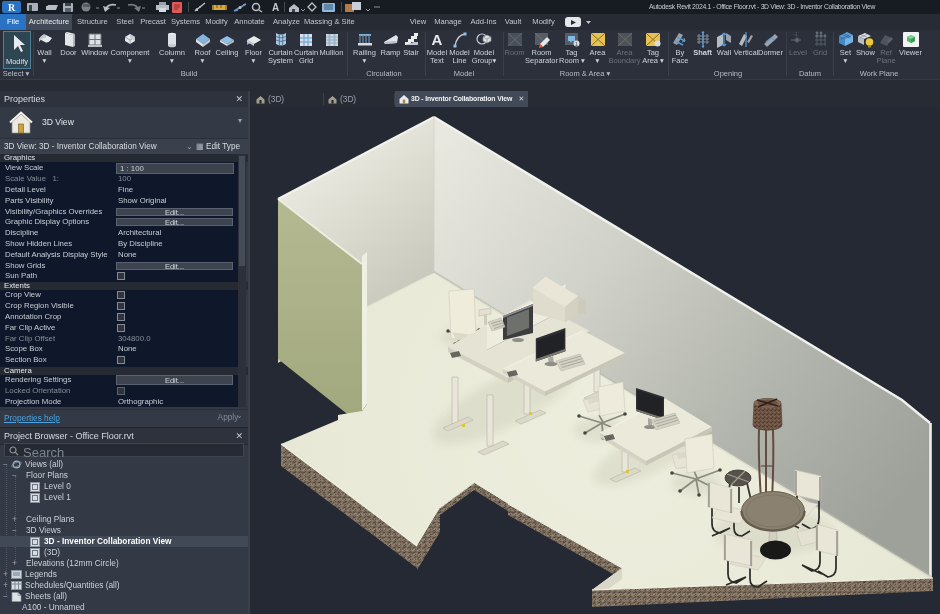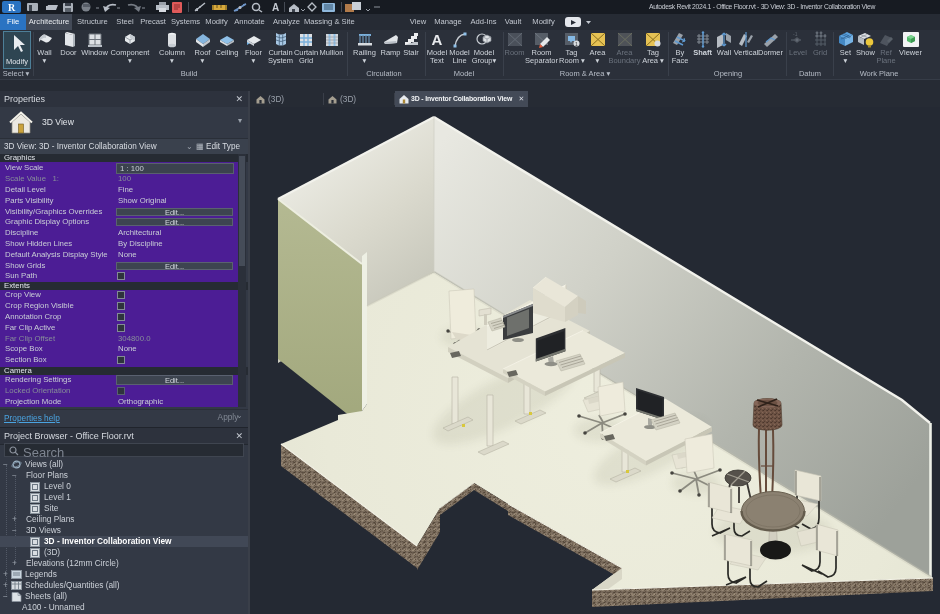--- a/index.html
+++ b/index.html
@@ -448,21 +448,21 @@
       </svg>
       <span style="position:absolute;left:42px;top:10px;font-size:8.6px;color:#e2e5ea;">3D View</span>
       <span style="position:absolute;right:6px;top:9px;font-size:8px;color:#9aa1ab;">▾</span>
     </div>
     <div class="abs" style="left:0;top:47px;width:248px;height:15px;background:#3a414d;border-top:1px solid #2a2f38;">
       <span style="position:absolute;left:4px;top:3px;font-size:8.2px;color:#d8dce2;">3D View: 3D - Inventor Collaboration View</span>
       <span style="position:absolute;left:186px;top:3px;font-size:8px;color:#9aa1ab;">⌄</span>
       <span style="position:absolute;left:196px;top:3px;font-size:8px;color:#b8bec6;">▦</span>
       <span style="position:absolute;left:206px;top:3px;font-size:8.2px;color:#d8dce2;">Edit Type</span>
     </div>
-    <div id="prows" class="abs" style="left:0;top:63px;width:238px;height:253px;background:#4c1d95;">
+    <div id="prows" class="abs" style="left:0;top:63px;width:238px;height:253px;background:#0f172a;">
       <div class="psect" style="top:0;"><span style="margin-left:4px;">Graphics</span><span style="position:absolute;right:4px;font-size:6px;color:#8a919c;">▲</span></div>
       <div class="prow" style="top:9px;">
           <span class="lab">View Scale</span>
           <div style="position:absolute;left:116px;top:0px;width:116px;height:9px;background:#3b424e;border:1px solid #59606e;font-size:7.8px;line-height:9px;"><span style="margin-left:3px;">1 : 100</span></div>
         </div>
       <div class="prow" style="top:20px;">
           <span class="lab grayv">Scale Value&nbsp;&nbsp;&nbsp;1:</span>
           <span class="val grayv">100</span>
         </div>
       <div class="prow" style="top:31px;">
@@ -578,27 +578,20 @@
             <rect x="2.5" y="2.5" width="5" height="5" fill="none" stroke="#6b7682"></rect>
           </svg>
           <span style="position:absolute;left:44px;">Level 0</span>
         </div>
       <div class="trow" style="top:35px;">
           <svg width="10" height="10" style="position:absolute;left:30px;top:1px;">
             <rect x="0.5" y="0.5" width="9" height="9" fill="#d8dde2" stroke="#8a949e"></rect>
             <rect x="2.5" y="2.5" width="5" height="5" fill="none" stroke="#6b7682"></rect>
           </svg>
           <span style="position:absolute;left:44px;">Level 1</span>
-        </div>
-      <div class="trow" style="top:46px;">
-          <svg width="10" height="10" style="position:absolute;left:30px;top:1px;">
-            <rect x="0.5" y="0.5" width="9" height="9" fill="#d8dde2" stroke="#8a949e"></rect>
-            <rect x="2.5" y="2.5" width="5" height="5" fill="none" stroke="#6b7682"></rect>
-          </svg>
-          <span style="position:absolute;left:44px;">Site</span>
         </div>
       <div class="trow" style="top:57px;">
           <span style="position:absolute;left:12px;color:#9aa1ab;">+</span>
           <span style="position:absolute;left:26px;">Ceiling Plans</span>
         </div>
       <div class="trow" style="top:68px;">
           <span style="position:absolute;left:12px;color:#9aa1ab;">−</span>
           <span style="position:absolute;left:26px;">3D Views</span>
         </div>
       <div class="trow" style="top:79px;background:#414856;">

